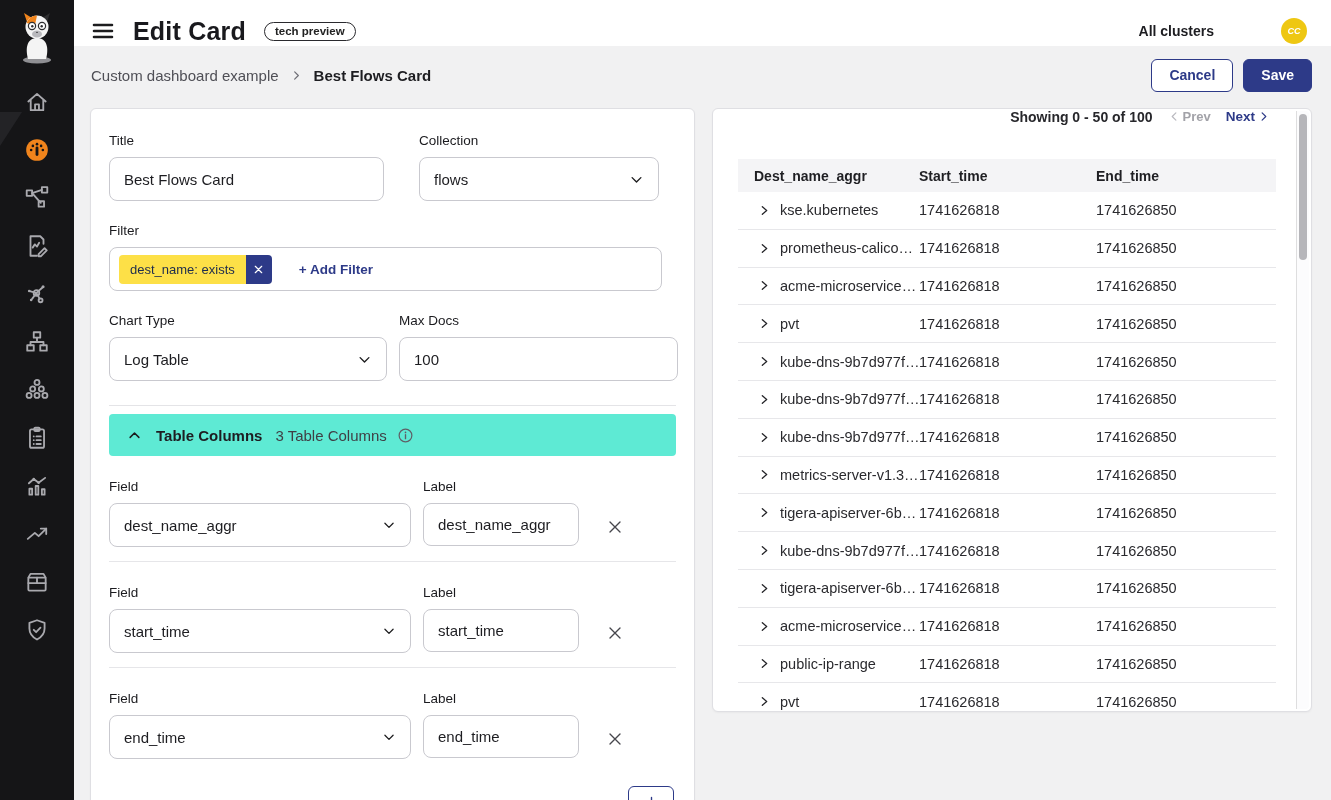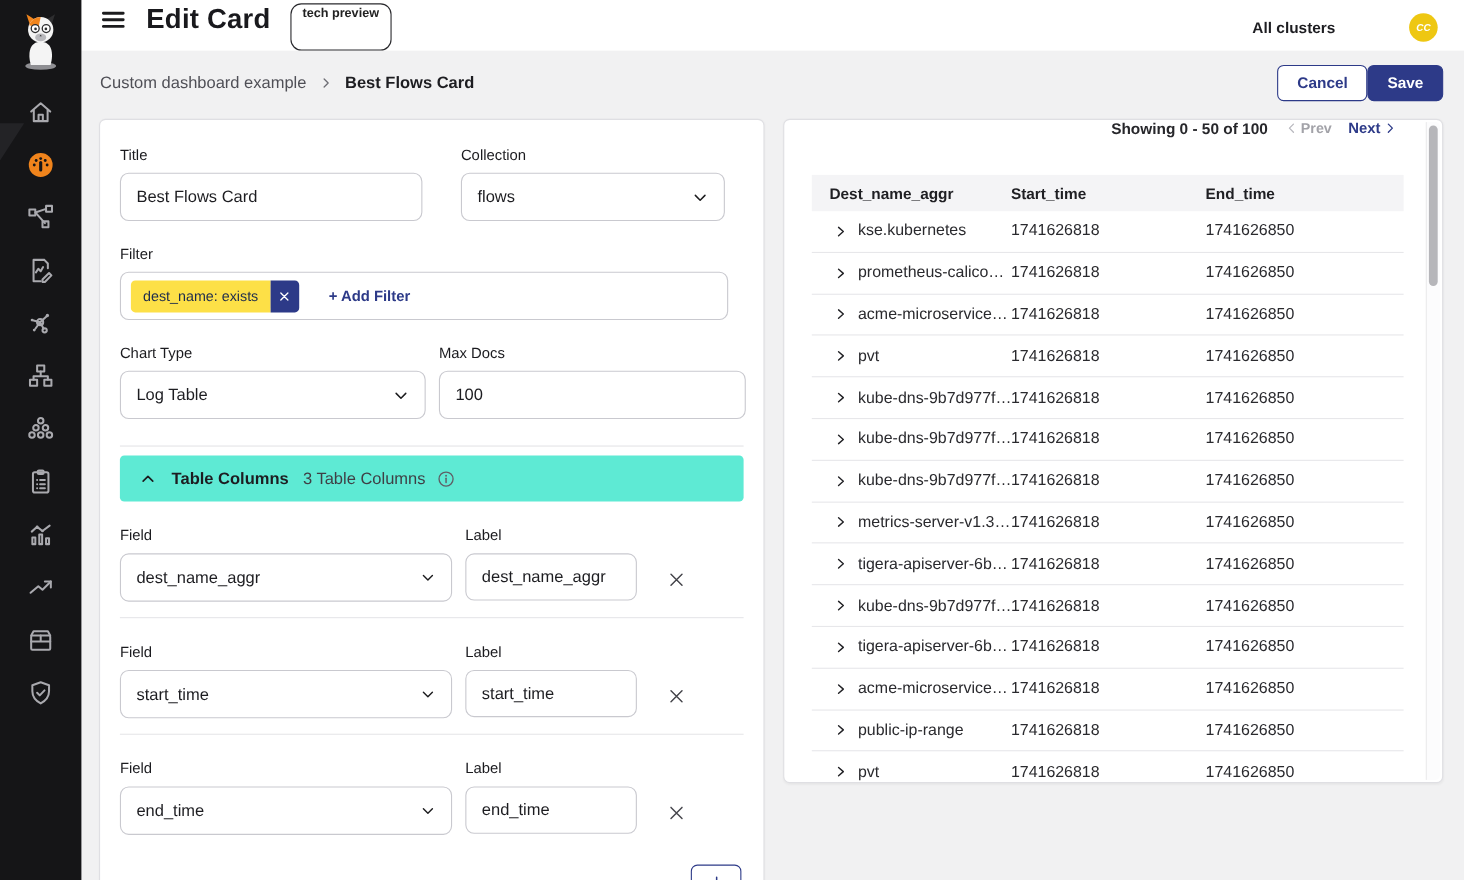--- a/index.html
+++ b/index.html
@@ -10,34 +10,34 @@
   .sidebar { position:absolute; left:0; top:0; width:74px; height:800px; background:#151517; z-index:5; }
   .logo { width:74px; height:70px; display:flex; align-items:center; justify-content:center; padding-top:6px; }
   .notch { position:absolute; left:0; top:112px; width:0; height:0;
            border-top:34px solid #27272a; border-right:22px solid transparent; opacity:.8; }
   .nav { position:absolute; top:78px; left:0; width:74px; }
   .nav-item { width:74px; height:48px; display:flex; align-items:center; justify-content:center; cursor:pointer; }
   .nav-item svg { width:26px; height:26px; }
   .icon-stroke { fill:none; stroke:#a9a9ae; stroke-width:1.7; stroke-linecap:round; stroke-linejoin:round; }
 
   
-  .topbar { position:absolute; left:74px; top:0; right:0; height:46px; background:#fff; display:flex; padding:3px 12px 0 14px; z-index:4; }
+  .topbar { position:absolute; left:74px; top:0; right:0; height:46px; background:#fff; display:flex; align-items:center; padding:16px 12px 0 14px; z-index:4; }
   .hamburger { width:30px; height:30px; display:flex; align-items:center; justify-content:center; cursor:pointer; }
   .page-title { font-size:25px; font-weight:800; letter-spacing:.2px; margin-left:15px; color:#19191d; }
   .badge { margin-left:18px; border:1px solid #2a2a2e; border-radius:10px; padding:2px 10px 3px; font-size:11.5px; font-weight:600; color:#222; }
   .topbar-right { margin-left:auto; display:flex; align-items:center; }
   .clusters { font-size:14px; font-weight:700; color:#1d1d21; cursor:pointer; }
   .avatar { width:26px; height:26px; border-radius:50%; background:#eec712; color:#fff; font-size:9px; font-weight:700; display:flex; align-items:center; justify-content:center; margin-left:67px; margin-right:12px; cursor:pointer;font-style:italic; }
 
   
   .crumb-bar { position:absolute; left:74px; top:42px; right:0; height:66px; display:flex; align-items:center; padding:0 19px 0 17px; }
   .crumb-parent { font-size:15px; color:#4f4f56; cursor:pointer; }
   .crumb-sep { margin:0 12px; display:flex; }
   .crumb-current { font-size:15px; font-weight:700; color:#1d1d21; }
-  .crumb-actions { margin-left:auto; display:flex; }
+  .crumb-actions { margin-left:auto; display:flex; gap:10px; }
   .btn { height:33px; border-radius:6px; font-size:14px; font-weight:600; padding:0 17px; display:flex; align-items:center; cursor:pointer; font-family:inherit; }
   .btn-outline { background:#fff; border:1.5px solid #2d3a88; color:#2d3a88; }
   .btn-solid { background:#2d3a88; border:1.5px solid #2d3a88; color:#fff; }
 
   
   .panel { position:absolute; background:#fff; border:1px solid #dfdfe3; border-radius:6px; box-shadow:0 1px 2px rgba(0,0,0,.04); }
   .form-panel { left:90px; top:108px; width:605px; height:712px; padding:24px 18px; }
   .table-panel { left:712px; top:108px; width:600px; height:604px; overflow:hidden; }
 
   

